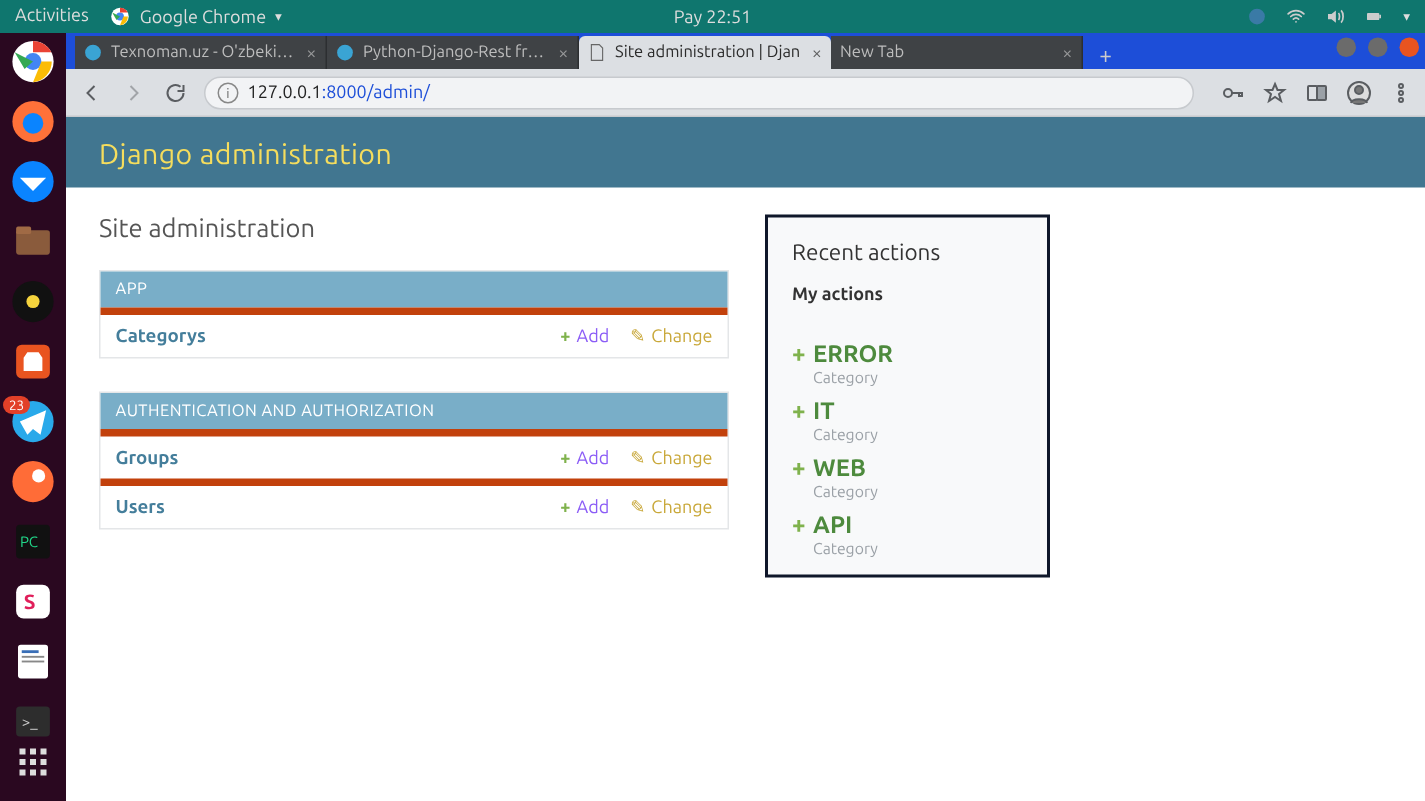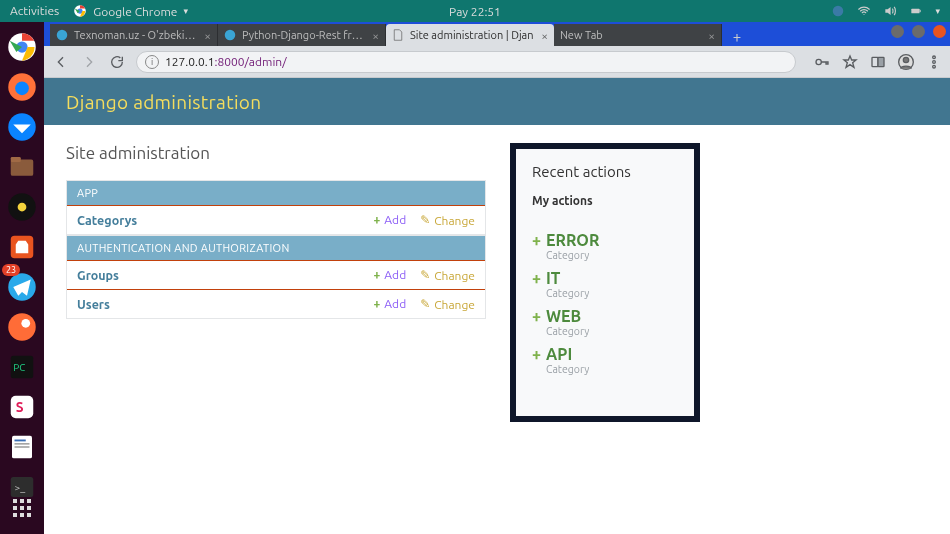--- a/index.html
+++ b/index.html
@@ -8,21 +8,21 @@
 .osbar{height:22px;background:#0f766e;color:#ddd;font-size:12px;display:flex;align-items:center;position:relative}
 .osbar .left{display:flex;gap:14px;padding-left:10px}
 .osbar .center{position:absolute;left:50%;transform:translateX(-50%)}
 .osbar .right{margin-left:auto;display:flex;gap:12px;padding-right:10px;align-items:center}
 .chrome-pill{display:flex;align-items:center;gap:6px}
 .chrome-pill svg{width:14px;height:14px}
 .tri{font-size:9px}
 .sysicon{width:14px;height:14px;fill:#ccc}
 
 .dock{position:absolute;left:0;top:22px;bottom:0;width:44px;background:rgba(40,20,35,.4);display:flex;flex-direction:column;align-items:center;padding-top:4px;gap:4px}
-.dock .app{width:36px;height:36px;border-radius:6px;display:flex;align-items:flex-end;justify-content:center;position:relative}
+.dock .app{width:36px;height:36px;border-radius:6px;display:flex;align-items:flex-start;justify-content:center;position:relative}
 .dock .app svg{width:30px;height:30px}
 .dock .badge{position:absolute;top:-2px;left:-2px;background:#e24028;color:#fff;font-size:9px;border-radius:8px;padding:0 4px;line-height:12px}
 .dock .grid-btn{position:absolute;bottom:8px;width:36px;height:36px;display:flex;align-items:center;justify-content:center}
 .dock .grid-btn .dots{display:grid;grid-template-columns:repeat(3,4px);grid-template-rows:repeat(3,4px);gap:3px}
 .dock .grid-btn .dots span{background:#ddd;width:4px;height:4px}
 
 .browser{position:absolute;left:44px;top:22px;right:0;bottom:0;background:#fff;display:flex;flex-direction:column}
 .tabstrip{height:24px;background:#1d4ed8;display:flex;align-items:flex-end;padding-left:6px;position:relative}
 .tab{height:22px;max-width:168px;flex:0 0 168px;background:#3f4245;color:#bdbdbd;font-size:11px;display:flex;align-items:center;padding:0 6px;gap:6px;border-right:1px solid #2c2e31;position:relative;overflow:hidden;white-space:nowrap}
 .tab.active{background:#dcdfe3;color:#2b2b2b;border-radius:4px 4px 0 0;border-right:none}
@@ -35,43 +35,43 @@
 .winbtns .mn{background:#6b6b6b}
 .winbtns .mx{background:#6b6b6b}
 .winbtns .cl{background:#e95420}
 .toolbar{height:32px;background:#dcdfe3;display:flex;align-items:center;padding:0 8px;gap:10px;border-bottom:1px solid #c7cace}
 .toolbar .navbtn{width:18px;height:18px;display:flex;align-items:center;justify-content:center;color:#5a5d61}
 .toolbar .navbtn.disabled{opacity:.45}
 .toolbar svg{width:16px;height:16px;stroke:#5a5d61;fill:none;stroke-width:2}
 .omnibox{flex:1;height:22px;background:#f2f3f5;border:1px solid #c7cace;border-radius:12px;display:flex;align-items:center;padding:0 8px;gap:6px;font-size:12px;color:#222}
 .omnibox .info{width:14px;height:14px;border:1px solid #888;border-radius:50%;display:flex;align-items:center;justify-content:center;font-size:9px;color:#666}
 .omnibox .url .host{color:#222}
-.omnibox .url .path{color:#701a75}
+.omnibox .url .path{color:#1d4ed8}
 .tbright{display:flex;gap:12px;align-items:center;padding-left:8px}
 .tbright .ico{width:16px;height:16px}
 
 .page{flex:1;overflow:auto;background:#fff}
 .hdrband{background:#417690;color:#fff;height:47px;display:flex;align-items:center;padding:0 22px}
 .hdrband .brand{color:#f5dd5d;font-size:19px;font-weight:400;letter-spacing:.3px}
 .hdrband .ur{margin-left:auto;font-size:10.5px;color:#dce8ef;letter-spacing:.2px}
 .hdrband .ur a{color:#dce8ef;text-decoration:none}
 .hdrband .ur b{color:#f5dd5d;font-weight:600}
 .content{padding:18px 22px;display:flex;gap:24px;align-items:flex-start}
 .leftcol{flex:0 0 420px}
 .h1{font-size:17px;color:#555;font-weight:400;margin-bottom:18px}
-.module{border:1px solid #e4e6e8;background:#fff}
+.module{border:1px solid #e4e6e8;margin-bottom:22px;background:#fff}
 .module .cap{background:#79aec8;color:#fff;font-size:11px;letter-spacing:.3px;padding:6px 10px;text-transform:uppercase}
-.module .row{display:flex;align-items:flex-start;padding:7px 10px;border-top:1px solid #c2410c;font-size:12.5px}
+.module .row{display:flex;align-items:center;padding:7px 10px;border-top:5px solid #c2410c;font-size:12.5px}
 .module .row:first-of-type{border-top:none}
 .module .row .name{color:#447e9b;font-weight:600;flex:1}
 .module .row .act{color:#8b5cf6;display:flex;align-items:center;gap:4px;font-size:12px;margin-left:14px}
 .module .row .act.add::before{content:"+";color:#7fb24c;font-weight:700}
 .module .row .act.chg{color:#c9a83a}
 .module .row .act.chg::before{content:"✎";color:#c9a83a}
-.sidebar{flex:0 0 190px;background:#f8f9fa;border:6px solid #0f172a;padding:14px 16px 33px}
+.sidebar{flex:0 0 190px;background:#f8f9fa;border:2px solid #0f172a;padding:14px 16px 4px}
 .sidebar h2{font-size:15px;color:#333;font-weight:400;margin-bottom:14px}
 .sidebar h3{font-size:12px;color:#333;font-weight:600;margin-bottom:24px}
 .ra{margin-bottom:8px}
 .ra .t{color:#4d8a3d;font-size:16px;font-weight:600;display:flex;align-items:center;gap:5px}
 .ra .t::before{content:"+";color:#7fb24c;font-weight:700}
 .ra .s{color:#9aa0a6;font-size:10.5px;padding-left:14px}
 </style>
 </head>
 <body>
 

